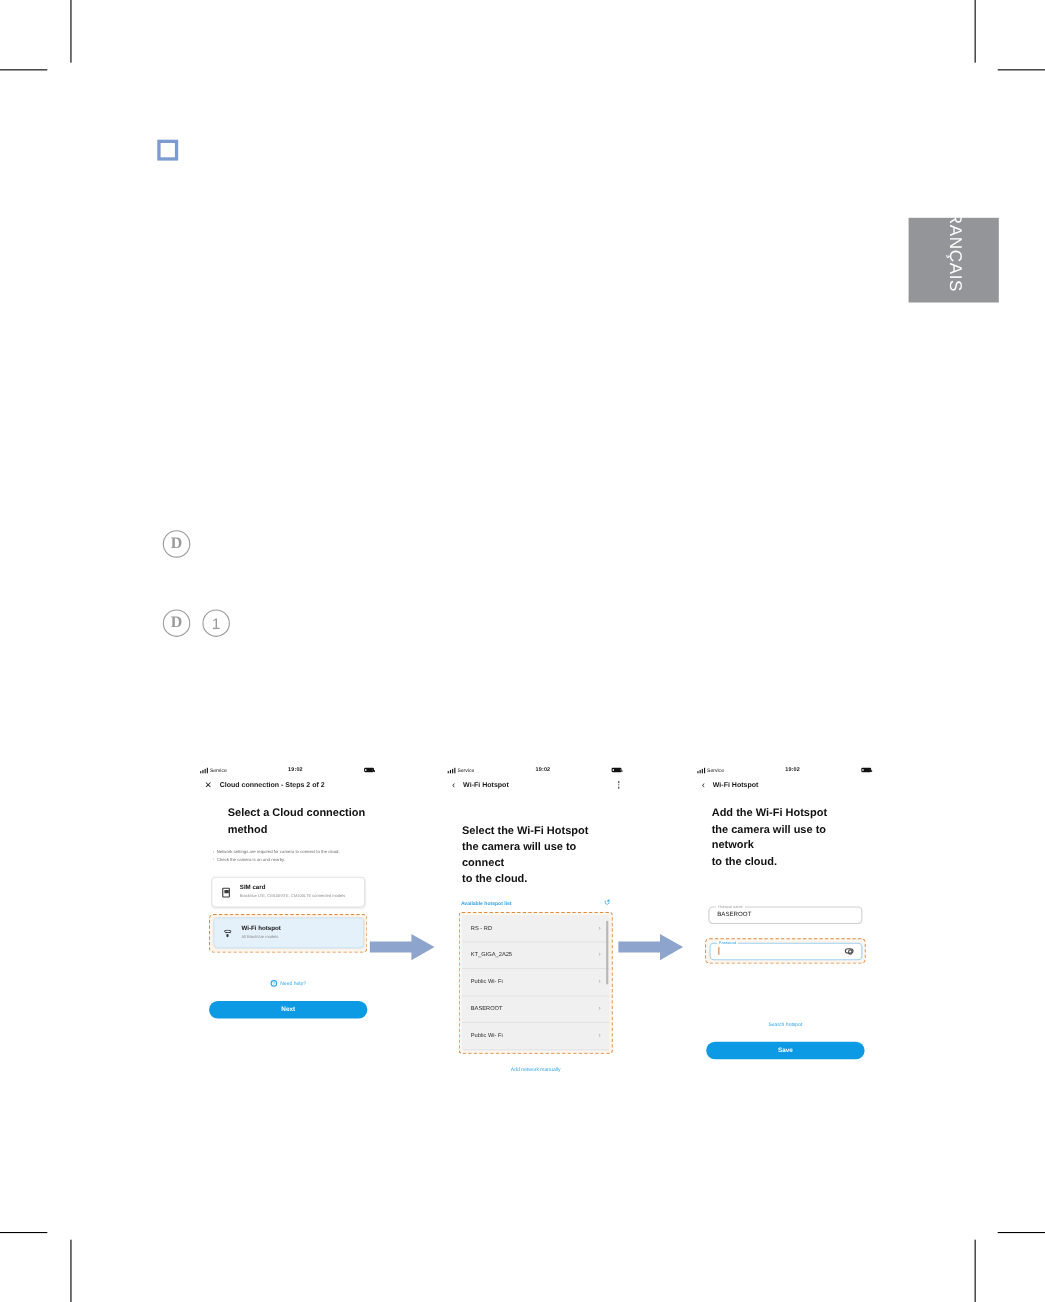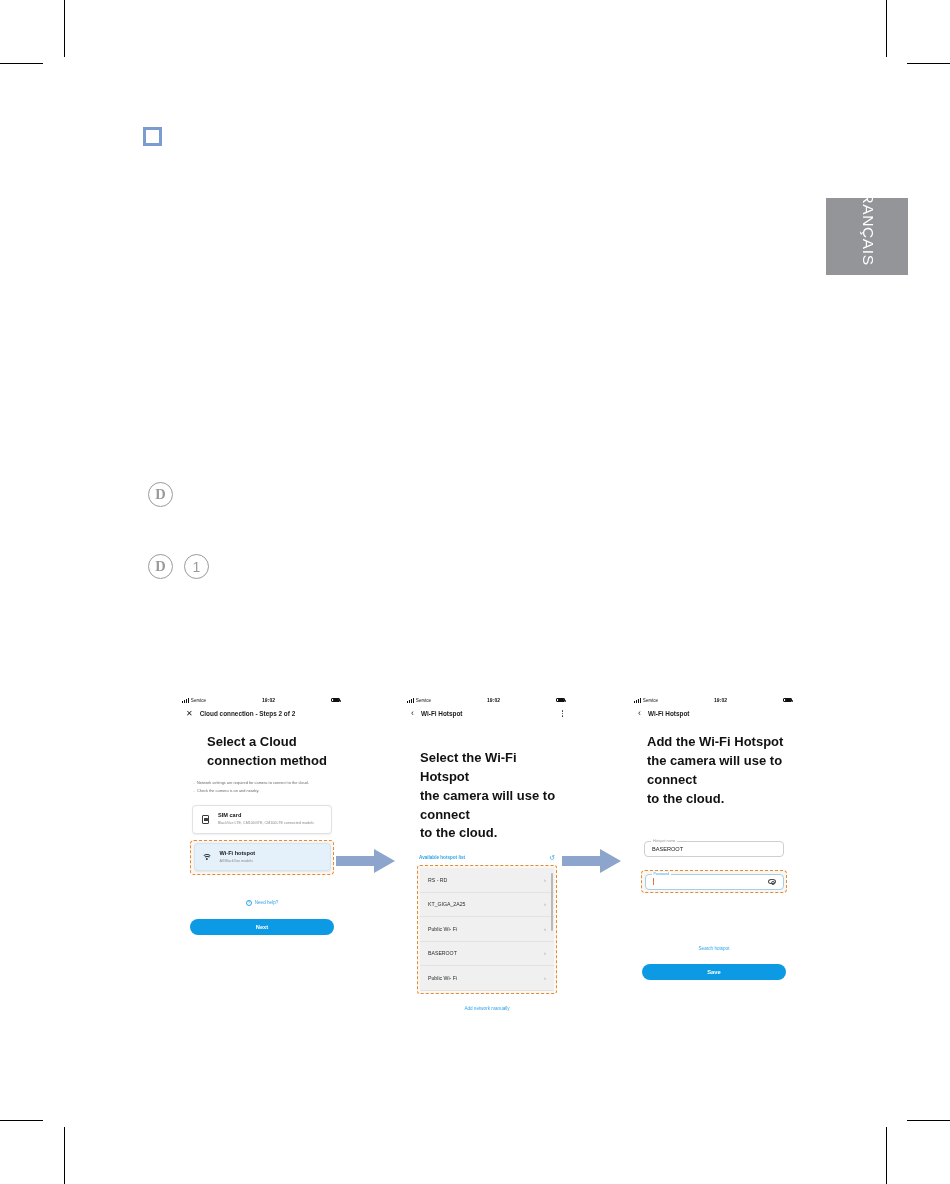--- a/index.html
+++ b/index.html
@@ -88,21 +88,21 @@
   .batt i{position:absolute;left:0.5px;top:0.5px;bottom:0.5px;width:6.3px;background:#111;border-radius:0.5px;}
 
   .navbar { display:flex; align-items:center; height:15px; padding:0 6px; gap:7px; }
   .nav-x { font-size:8px; color:#222; line-height:1; }
   .nav-back { font-size:9px; color:#222; line-height:1; }
   .nav-title { font-size:6.4px; font-weight:bold; color:#1b1b1b; }
   .nav-dots { margin-left:auto; display:flex; flex-direction:column; gap:1.1px; }
   .nav-dots i { width:1.4px; height:1.4px; border-radius:50%; background:#333; display:block; }
 
   .headline {
-    font-size:13px; font-weight:bold; color:#111;
+    font-size:10px; font-weight:bold; color:#111;
     line-height:1.45; padding:0 6px; margin-top:12px;
   }
   .headline.center { text-align:left; padding-left:27px; }
   .headline.p2h { padding-left:15px; margin-top:28px; }
   .headline.p3h { padding-left:15px; margin-top:12px; }
 
   .bullets { margin-top:9px; padding:0 14px 0 13px; }
   .bullets li {
     list-style:none; position:relative; font-size:3.9px; color:#6a6a6a;
     line-height:1.5; margin-bottom:2px; padding-left:4px;
@@ -366,21 +366,21 @@
       <span class="sb-time">19:02</span>
       <span class="batt">
           <i></i>
         </span>
     </div>
     <div class="navbar">
       <span class="nav-back">‹</span>
       <span class="nav-title">Wi-Fi Hotspot</span>
     </div>
     <div class="headline p3h" style="white-space:pre-line">Add the Wi-Fi Hotspot
-the camera will use to connect
+the camera will use to network
 to the cloud.</div>
 
     <div style="margin-top:33px;">
       <div class="field">
         <span class="flabel">Hotspot name</span>
         <span class="fval">BASEROOT</span>
       </div>
     </div>
 
     <div class="field-dash">

